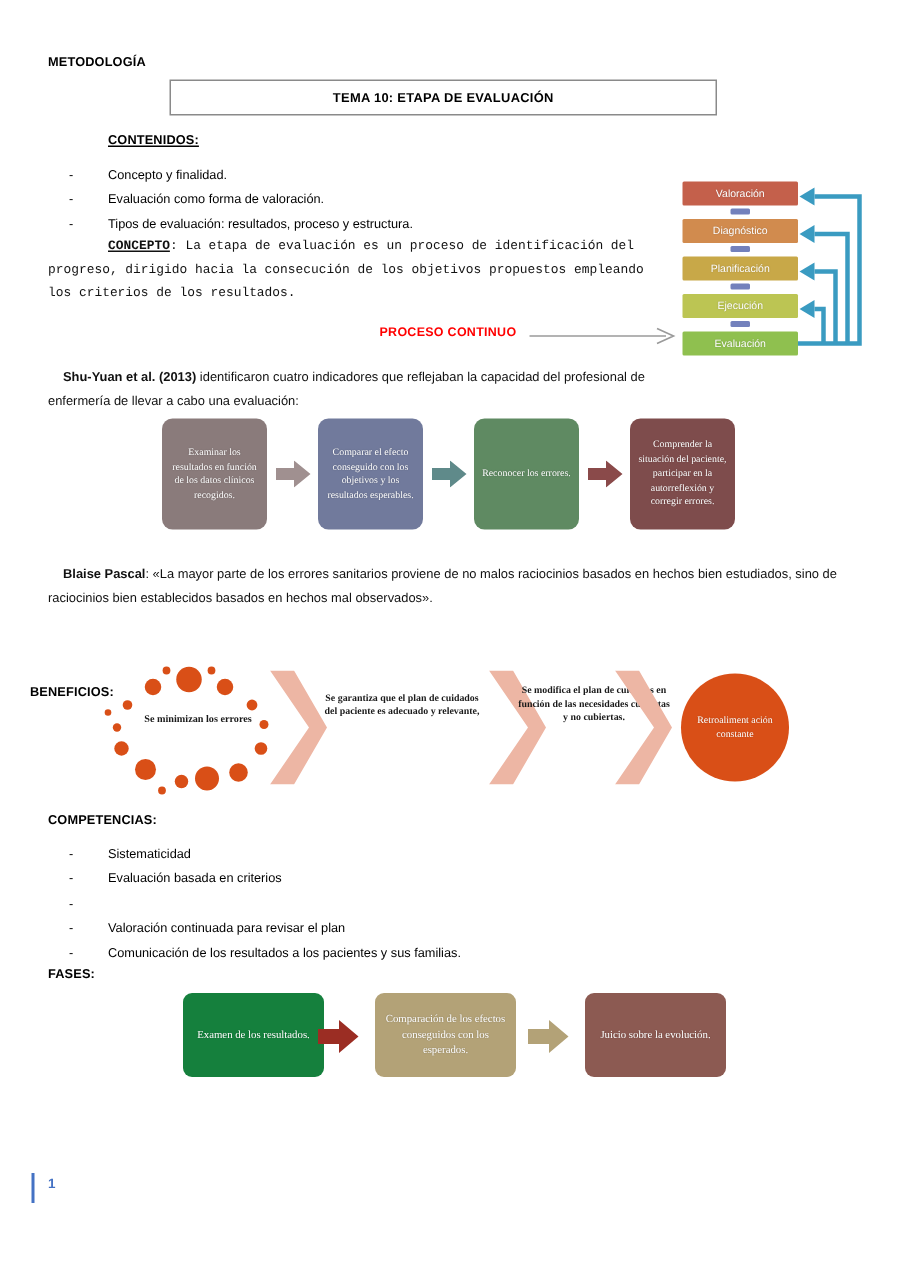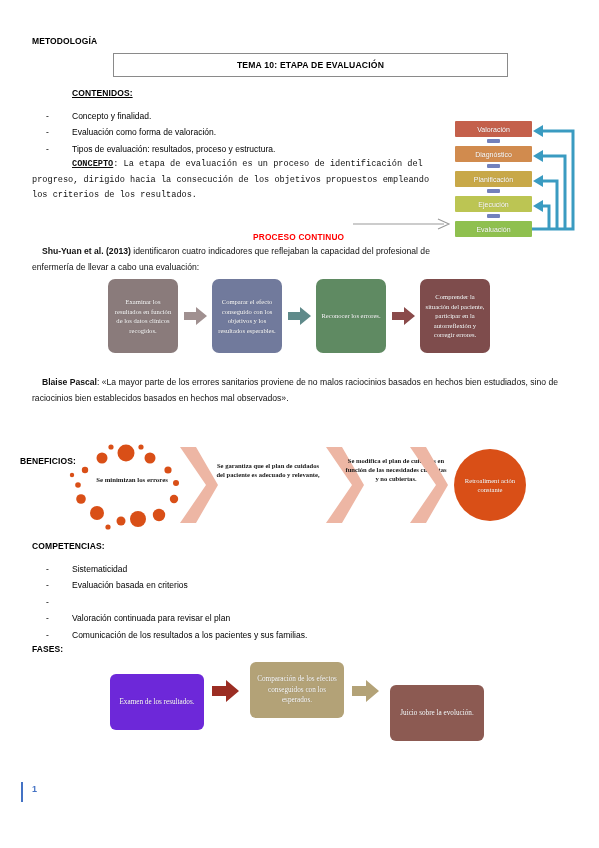--- a/index.html
+++ b/index.html
@@ -35,21 +35,21 @@
     color: #111;
   }
   .para b { font-weight: bold; padding-left: 10px; }
   .u { text-decoration: underline; font-weight: bold; margin-left: 40px; }
 
   
   .title-box {
     position: absolute;
     left: 113px;
     top: 53px;
-    width: 395px;
+    width: 365px;
     height: 24px;
     border: 1px solid #8a8a8a;
     box-sizing: border-box;
     display: flex;
     align-items: center;
     justify-content: center;
   }
   .title-box span {
     font-size: 8.6px;
     font-weight: bold;
@@ -94,21 +94,21 @@
     background: #5b6bb0;
     border-radius: 1px;
     opacity: .85;
   }
   .np-feedback { position: absolute; left: 0; top: 0; }
 
   
   .proceso {
     position: absolute;
     left: 253px;
-    top: 232px;
+    top: 216px;
     font-size: 8.3px;
     font-weight: bold;
     color: #ff0000;
     letter-spacing: .2px;
   }
   .proceso-arrow { position: absolute; left: 352px; top: 217px; }
 
   
   .ind-wrap {
     position: absolute;
@@ -388,27 +388,27 @@
     </div>
     <div class="row">
       <span class="dash">-</span>
       <span>Comunicación de los resultados a los pacientes y sus familias.</span>
     </div>
   </div>
 
   <div class="doc-label" style="left:32px; top:644px;">FASES:</div>
 
   <div class="fases-wrap">
-    <div class="fase-box" id="fb0" style="left: 0px; background: #6d28d9; margin-top: 12px;">Examen de los resultados.</div>
+    <div class="fase-box" id="fb0" style="left: 12px; background: #15803d;">Examen de los resultados.</div>
     <svg class="fase-arrow" style="left:102px;" width="28" height="22">
       <polygon id="fa0" points="0,6 14,6 14,0 27,11 14,22 14,16 0,16" fill="#9b2d23"></polygon>
     </svg>
     <div class="fase-box" id="fb1" style="left: 140px; background: rgb(179, 162, 119);">Comparación de los efectos conseguidos con los esperados.</div>
     <svg class="fase-arrow" style="left:242px;" width="28" height="22">
       <polygon id="fa1" points="0,6 14,6 14,0 27,11 14,22 14,16 0,16" fill="#b3a277"></polygon>
     </svg>
-    <div class="fase-box" id="fb2" style="left: 280px; background: rgb(140, 90, 82); margin-top: 23px;">Juicio sobre la evolución.</div>
+    <div class="fase-box" id="fb2" style="left: 280px; background: rgb(140, 90, 82);">Juicio sobre la evolución.</div>
   </div>
 
   <div class="page-num-bar"></div>
   <div class="page-num">1</div>
 
 </div>
 
 </body></html>

